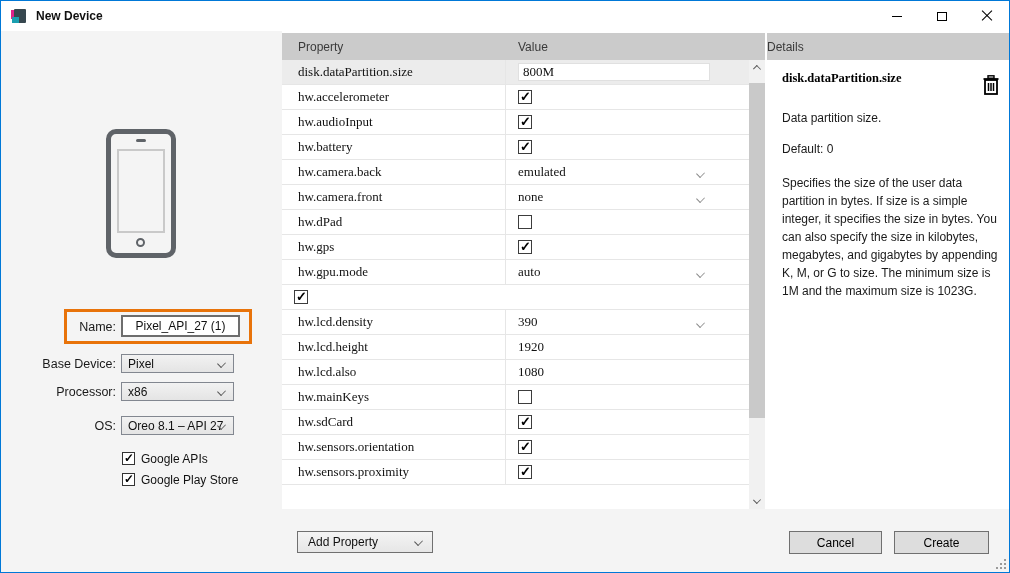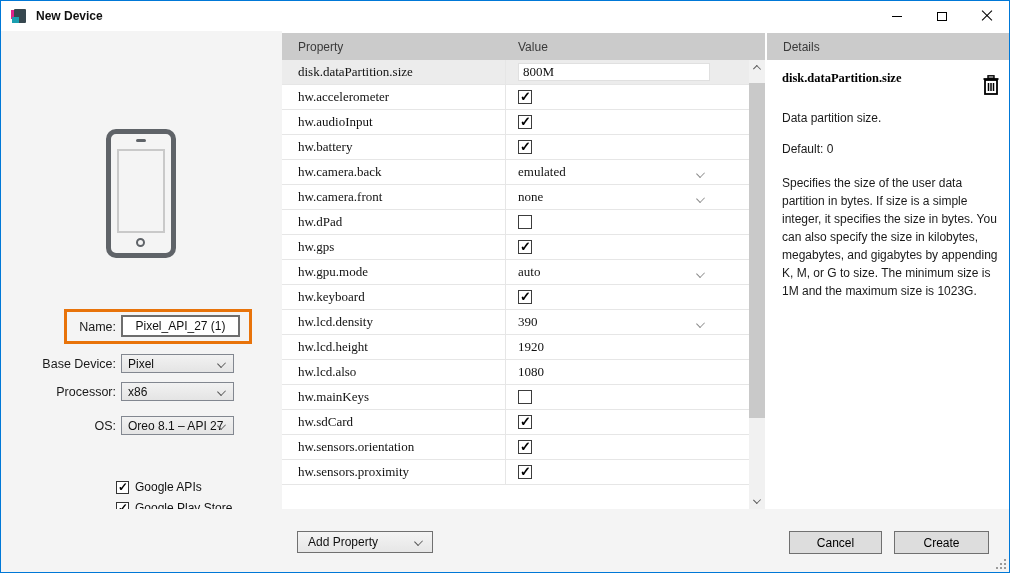--- a/index.html
+++ b/index.html
@@ -39,21 +39,21 @@
   .annotation-box{position:absolute;left:63px;top:278px;width:188px;height:35px;border:3px solid var(--orange);}
 
   .f-label{position:absolute;left:0;width:115px;text-align:right;font-size:12.5px;color:#1a1a1a;}
   .name-label{top:289px;}
   .name-input{position:absolute;left:120px;top:284px;width:119px;height:22px;border:2px solid #6d6d6d;background:#fff;
               display:flex;align-items:center;justify-content:center;font-size:12px;color:#111;}
   .combo{position:absolute;left:120px;width:113px;height:19px;border:1px solid #828790;
          background:linear-gradient(#f2f2f2,#e4e4e4);display:flex;align-items:center;font-size:12px;color:#111;padding-left:6px;}
   .chev{width:7px;height:7px;border-left:1px solid #555;border-bottom:1px solid #555;transform:rotate(-45deg) scaleY(.8);}
   .combo .chev{position:absolute;right:8px;top:5px;}
-  .lp-check{position:absolute;left:115px;display:flex;align-items:flex-end;margin-top:28px;}
+  .lp-check{position:absolute;left:121px;display:flex;align-items:flex-start;}
   .cbx{width:13px;height:13px;border:1px solid #333;background:#fff;position:relative;flex:none;}
   .cbx.checked::after{content:"\2713";position:absolute;left:1px;top:-2px;font-size:12px;font-weight:bold;color:#000;}
   .lp-check span{margin-left:6px;font-size:12px;color:#111;}
 
   
   .table-panel{position:absolute;left:281px;top:32px;width:483px;height:476px;background:#fff;}
   .t-header{position:absolute;left:0;top:0;width:100%;height:27px;background:var(--header-bg);display:flex;align-items:center;font-size:12px;color:#3a3a3a;}
   .t-header .h-prop{padding-left:16px;width:224px;}
   .t-header .h-val{padding-left:12px;}
   .t-rows{position:absolute;left:0;top:27px;width:467px;height:449px;overflow:hidden;}
@@ -70,21 +70,21 @@
 
   .scrollbar{position:absolute;right:0;top:27px;width:16px;height:449px;background:#f1f1f1;}
   .sb-btn{position:absolute;left:0;width:16px;height:15px;display:flex;align-items:center;justify-content:center;background:#f1f1f1;}
   .sb-up{top:0;} .sb-down{bottom:0;}
   .chev-up{width:6px;height:6px;border-left:1px solid #5a5a5a;border-top:1px solid #5a5a5a;transform:rotate(45deg) scaleY(.9);margin-top:3px;}
   .chev-dn{width:6px;height:6px;border-left:1px solid #5a5a5a;border-bottom:1px solid #5a5a5a;transform:rotate(-45deg) scaleY(.9);margin-bottom:3px;}
   .sb-thumb{position:absolute;left:0;top:23px;width:16px;height:335px;background:var(--thumb);}
 
   
   .details-panel{position:absolute;left:766px;top:32px;width:242px;height:476px;background:#fff;}
-  .d-header{position:absolute;left:0;top:0;width:100%;height:27px;background:var(--header-bg);display:flex;align-items:center;padding-left:16px;font-size:12px;color:#3a3a3a;}
+  .d-header{position:absolute;left:0;top:0;width:100%;height:27px;background:var(--header-bg);display:flex;align-items:center;font-size:12px;color:#3a3a3a;}
   .d-name{position:absolute;left:15px;top:38px;font-size:12.5px;font-weight:bold;color:#000;}
   .trash{position:absolute;right:10px;top:42px;cursor:pointer;}
   .d-summary{position:absolute;left:15px;top:78px;font-size:12px;color:#1a1a1a;}
   .d-default{position:absolute;left:15px;top:109px;font-size:12px;color:#1a1a1a;}
   .d-desc{position:absolute;left:15px;top:141px;width:221px;font-size:12px;line-height:18px;color:#1a1a1a;}
 
   
   .footer{position:absolute;left:0;top:508px;width:1008px;height:63px;background:var(--panel-bg);}
   .add-prop{position:absolute;left:296px;top:22px;width:136px;height:22px;border:1px solid #707070;
             background:linear-gradient(#f4f4f4,#e6e6e6);display:flex;align-items:center;padding-left:10px;font-size:12px;color:#111;cursor:pointer;}
@@ -228,21 +228,20 @@
         <div class="t-row">
           <div class="c-prop mono">hw.gpu.mode</div>
           <div class="c-val">
             <div class="val-drop">
               <span class="mono">auto</span>
               <div class="chev"></div>
             </div>
           </div>
         </div>
         <div class="t-row">
-          <div class="c-prop mono">hw.keyboard</div>
           <div class="c-val">
             <div class="cb checked"></div>
           </div>
         </div>
         <div class="t-row">
           <div class="c-prop mono">hw.lcd.density</div>
           <div class="c-val">
             <div class="val-drop">
               <span class="mono">390</span>
               <div class="chev"></div>

